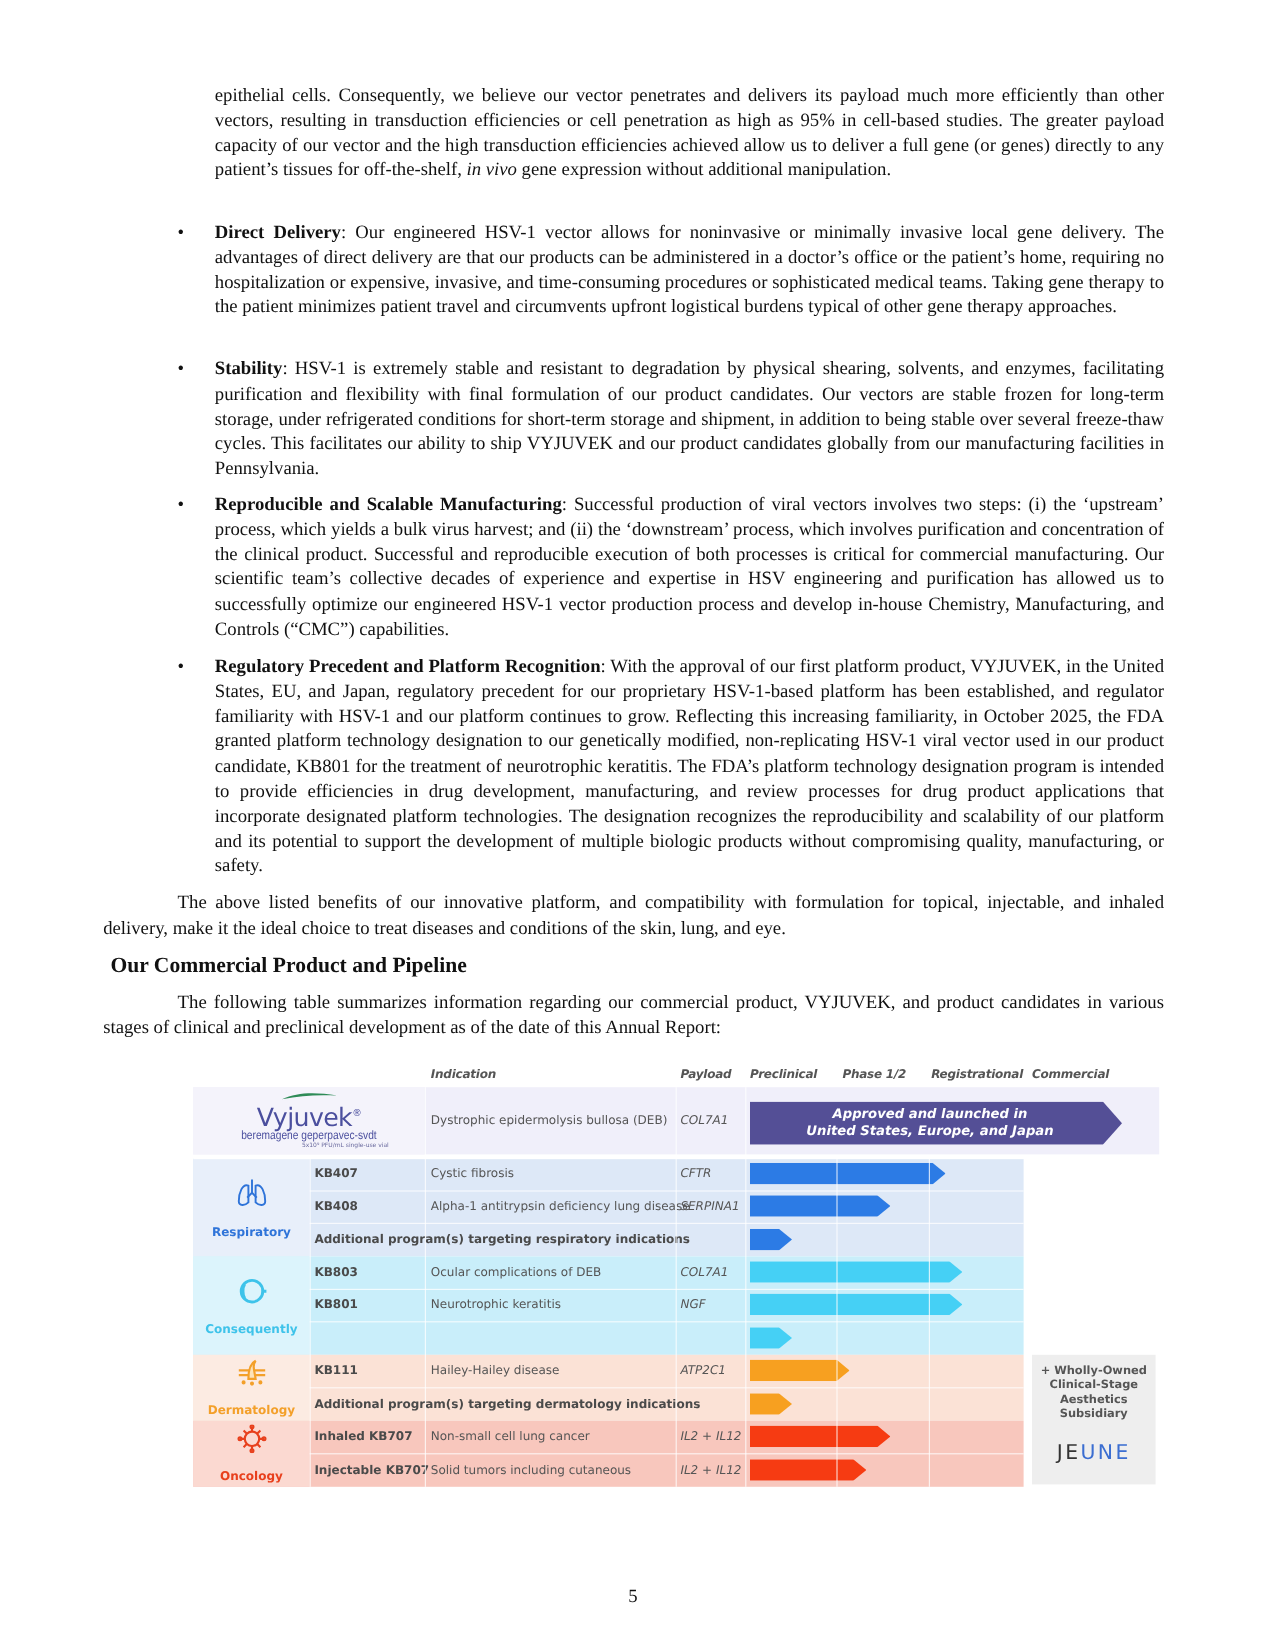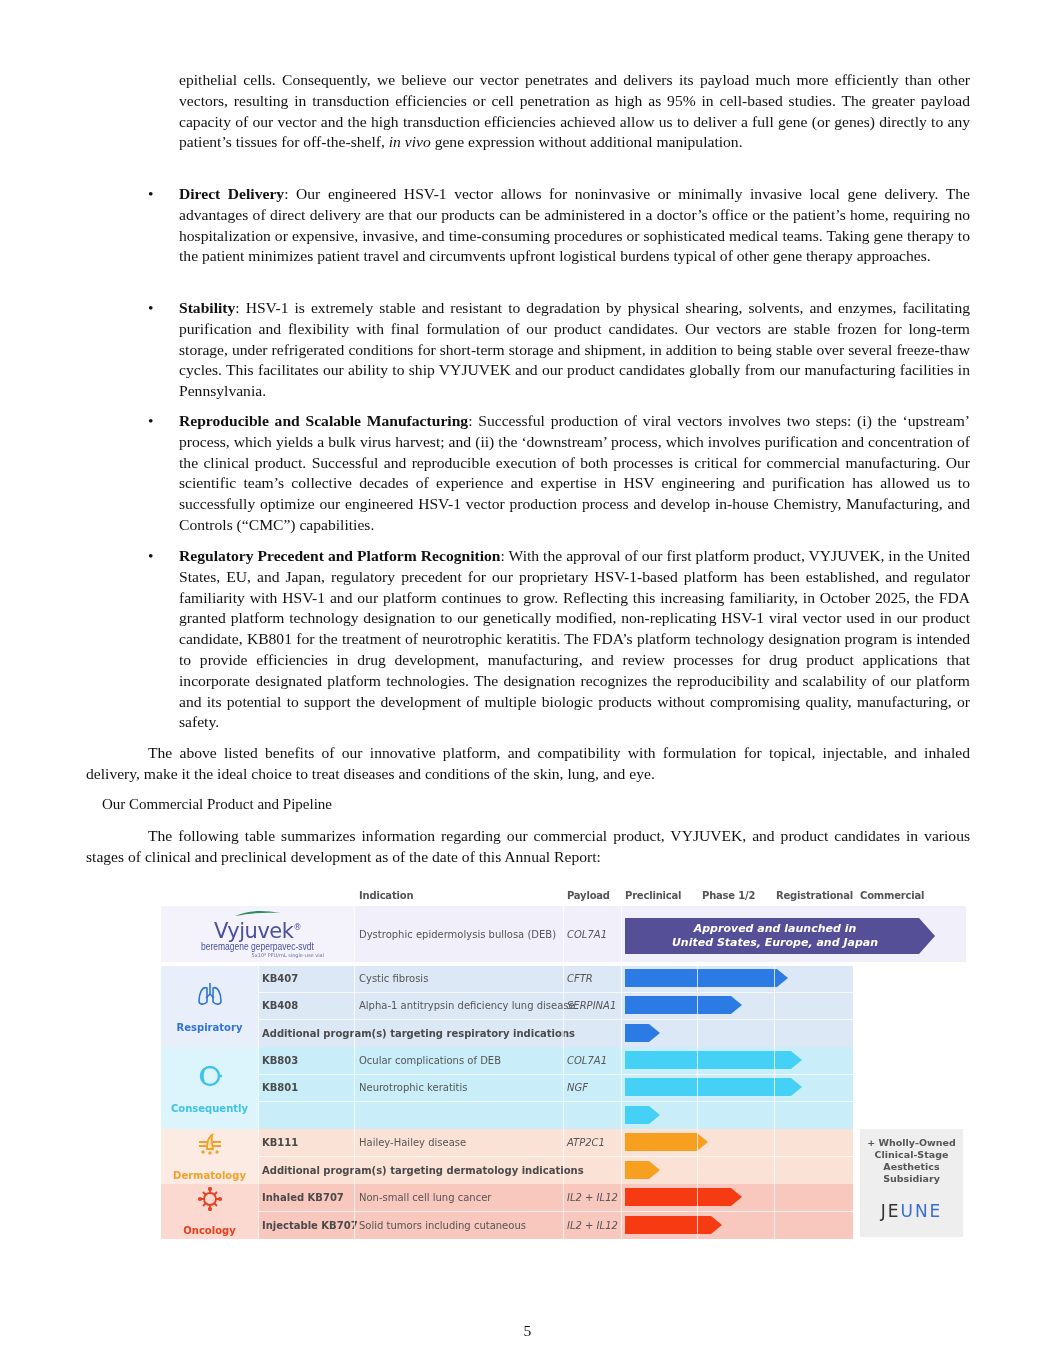--- a/index.html
+++ b/index.html
@@ -5,27 +5,27 @@
   html, body { margin: 0; padding: 0; background: #ffffff; }
   body { width: 1055px; height: 1365px; position: relative; overflow: hidden;
          font-family: "Liberation Serif", "DejaVu Serif", serif; color: #111; }
   .page { position: absolute; left: 0; top: 0; width: 1055px; height: 1365px; }
   .para { position: absolute; font-size: 15.6px; line-height: 20.8px; text-align: justify; }
   .bullet-item { position: absolute; left: 148px; width: 822px; }
   .bullet-dot { position: absolute; left: 0; top: 0; font-size: 15.6px; line-height: 20.8px; }
   .bullet-text { position: absolute; left: 31px; width: 791px; font-size: 15.6px; line-height: 20.8px; text-align: justify; }
   .bullet-text b { font-weight: bold; }
   .indent { text-indent: 62px; }
-  .heading { position: absolute; left: 102px; font-weight: normal; font-size: 15px; line-height: 20.8px; }
+  .heading { position: absolute; left: 92px; font-weight: bold; font-size: 18px; line-height: 20.8px; }
   .page-num { position: absolute; left: 0; width: 1055px; text-align: center; top: 1322px; font-size: 15.6px; }
 
   
   .pipeline { position: absolute; left: 161px; top: 886px; width: 806px; height: 356px;
               font-family: "DejaVu Sans", "Liberation Sans", sans-serif; }
-  .ph { position: absolute; top: 4px; font-size: 10px; font-weight: bold; color: #555; letter-spacing: -0.2px; }
+  .ph { position: absolute; top: 4px; font-size: 10px; font-weight: bold; color: #555; letter-spacing: -0.2px; font-style: italic; }
   .cell { position: absolute; box-sizing: border-box; font-size: 10px; color: #555; display: flex; align-items: center; padding-left: 4px; white-space: nowrap; }
   .cell.bold { font-weight: bold; color: #4a4a4a; }
   .cell.ital { font-style: italic; }
   .row-bg { position: absolute; }
   .vline { position: absolute; width: 1px; background: rgba(255,255,255,0.75); }
   .hline { position: absolute; height: 1px; background: rgba(255,255,255,0.75); }
   .arrow { position: absolute; height: 18px; clip-path: polygon(0 0, calc(100% - 11px) 0, 100% 50%, calc(100% - 11px) 100%, 0 100%); }
   .cat { position: absolute; left: 0; width: 97px; display: flex; flex-direction: column; align-items: center; justify-content: center; gap: 12px; }
   .cat-label { font-size: 10px; font-weight: bold; margin-top: 2px; }
   .vyj-arrow { position: absolute; left: 464px; top: 32px; width: 310px; height: 36px;

